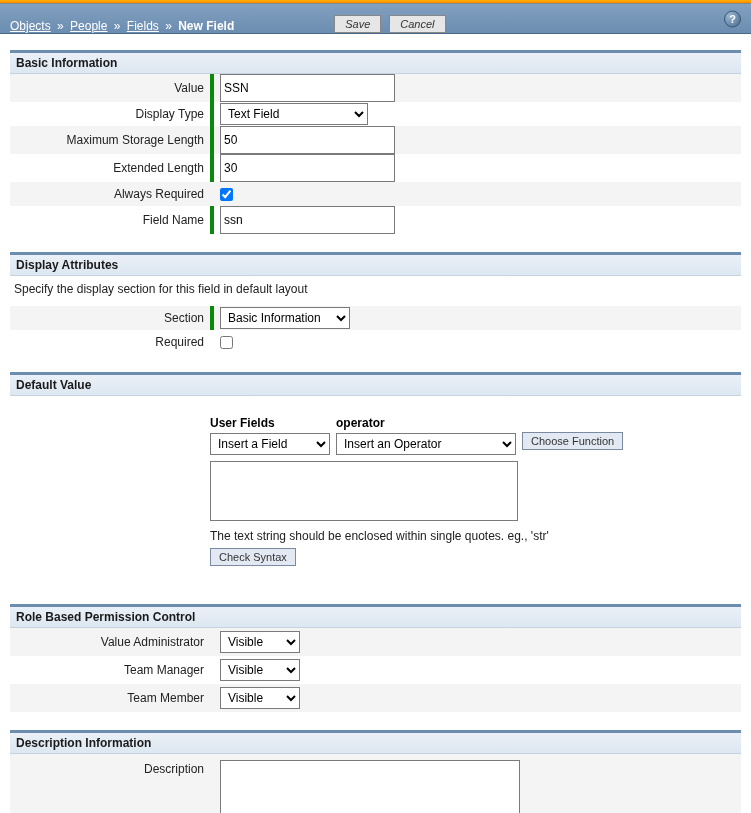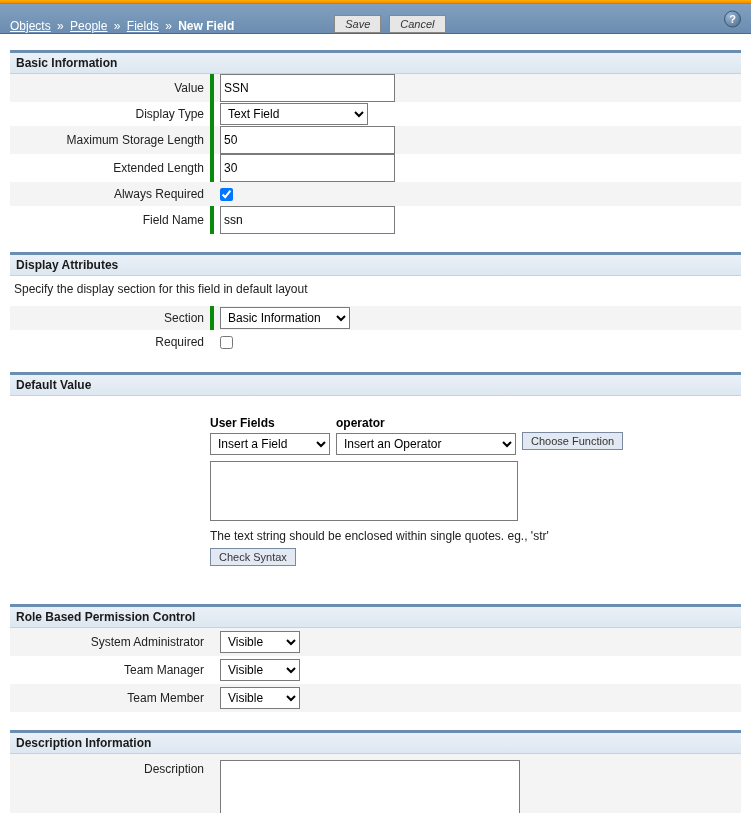--- a/index.html
+++ b/index.html
@@ -201,21 +201,21 @@
       <div style="margin-top:5px">
         <button class="smallbtn">Check Syntax</button>
       </div>
     </div>
   </div>
 
   <div class="section-top-rule"></div>
   <div class="section-header">Role Based Permission Control</div>
 
   <div class="form-row alt" style="min-height:28px">
-    <div class="form-label">System Administrator</div>
+    <div class="form-label">Value Administrator</div>
     <div class="req-bar none"></div>
     <div class="form-ctrl">
       <select class="smallsel"><option>Visible</option></select>
     </div>
   </div>
   <div class="form-row" style="min-height:28px">
     <div class="form-label">Team Manager</div>
     <div class="req-bar none"></div>
     <div class="form-ctrl">
       <select class="smallsel"><option>Visible</option></select>

